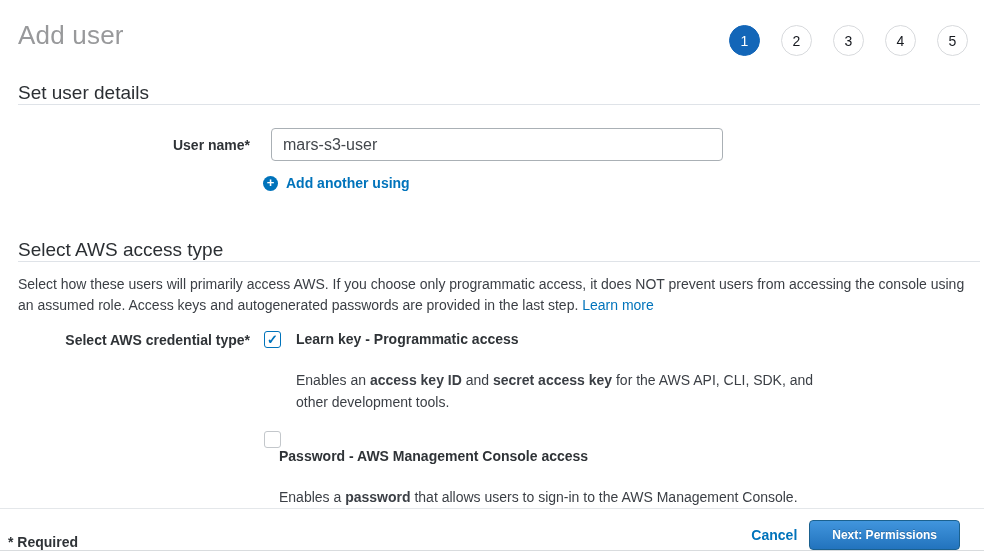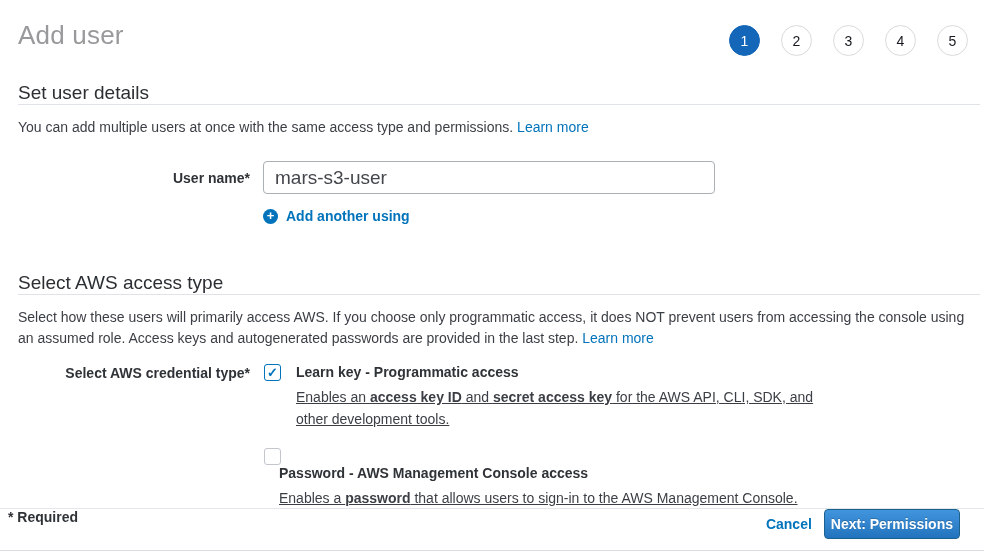--- a/index.html
+++ b/index.html
@@ -16,54 +16,54 @@
   .step.active { background:#1366b8; border-color:#1366b8; color:#fff; }
 
   
   .content { padding:0 4px 0 18px; }
   .section-heading { margin-top:26px; font-size:19px; font-weight:400; color:#2b2f33;
                      border-bottom:1px solid #dfe3e8; }
   .intro { margin-top:12px; font-size:14px; line-height:21px; color:#3b3f45; max-width:952px; }
   a.link { color:#0073bb; text-decoration:none; cursor:pointer; }
 
   
-  .form-row { display:flex; margin-top:23px; }
+  .form-row { display:flex; margin-top:23px;gap:8px; }
   .label-col { width:232px; text-align:right; font-size:14px; font-weight:700; color:#2f3337; padding-top:9px; flex:none; }
   .field-col { margin-left:13px; }
   .text-input { width:452px; height:33px; border:1px solid #aab0b5; border-radius:4px;
-                padding:0 11px; font-size:19px; color:#43474c; font-family:"Liberation Sans", sans-serif; outline:none; background:#fff; }
+                padding:0 11px; font-size:16px; color:#43474c; font-family:"Liberation Sans", sans-serif; outline:none; background:#fff; }
   .add-another { display:flex; align-items:center; gap:8px; margin:14px 0 0 245px; cursor:pointer; }
   .plus-icon { width:15px; height:15px; border-radius:50%; background:#0073bb; color:#fff; font-size:13px; font-weight:700;
                display:flex; align-items:center; justify-content:center; line-height:1; padding-bottom:1px; }
   .add-another-label { color:#0073bb; font-size:14px; font-weight:700; }
 
   
   .cred-row { display:flex; margin-top:15px; }
   .cred-row .label-col { padding-top:1px; }
   .options-col { margin-left:14px; }
   .option { display:flex; margin-top:0; }
   .option + .option { margin-top:18px;flex-direction:column; }
   .checkbox { width:17px; height:17px; border:1px solid #c3c7cb; border-radius:3px; background:#fff; flex:none;
               margin-top:0px; display:flex; align-items:center; justify-content:center; cursor:pointer; }
   .checkbox.checked { border-color:#0073bb; }
   .check-glyph { color:#0073bb; font-size:13px; font-weight:700; line-height:1; display:none; }
   .checkbox.checked .check-glyph { display:block; }
   .option-body { margin-left:15px; max-width:540px; }
   .option-title { font-size:14px; font-weight:700; color:#2f3337; line-height:17px; }
-  .option-desc { font-size:14px; color:#3b3f45; line-height:22px; margin-top:5px;text-decoration:underline; }
+  .option-desc { font-size:14px; color:#3b3f45; line-height:22px; margin-top:21px; }
   .b { font-weight:700; }
 
   
   .footer { position:absolute; left:0; right:0; bottom:5px; height:43px; background:#fff;
             border-top:1px solid #e4e7ea; border-bottom:1px solid #d9dcde;
-            display:flex; align-items:flex-start; justify-content:space-between; padding:0 24px 0 8px; }
+            display:flex; align-items:flex-end; justify-content:space-between; padding:0 24px 0 8px; }
   .required-note { font-size:14px; font-weight:700; color:#2f3337; }
   .footer-actions { display:flex; align-items:center; gap:12px; }
   .cancel-link { color:#0073bb; font-size:14px; font-weight:700; cursor:pointer; }
-  .next-btn { height:30px; padding:0 6px; font-family:"Liberation Sans", sans-serif; font-size:14px; font-weight:700; color:#fff;
+  .next-btn { height:30px; padding:0 22px; font-family:"Liberation Sans", sans-serif; font-size:12px; font-weight:700; color:#fff;
               background:linear-gradient(to bottom, #4195dd 0%, #2273bd 100%);
               border:1px solid #1b618f; border-radius:4px; cursor:pointer;
               text-shadow:0 -1px 0 rgba(0,0,0,0.2); }
 </style>
 </head>
 <body>
 
 <div class="page">
 
   <div class="header">
@@ -73,21 +73,20 @@
       <div class="step">2</div>
       <div class="step">3</div>
       <div class="step">4</div>
       <div class="step">5</div>
     </div>
   </div>
 
   <div class="content">
 
     <h2 class="section-heading">Set user details</h2>
-    <p class="intro"><span>You can add multiple users at once with the same access type and permissions.</span> <a class="link">Learn more</a></p>
 
     <div class="form-row">
       <div class="label-col">User name*</div>
       <div class="field-col">
         <input class="text-input" type="text" value="mars-s3-user" style="">
       </div>
     </div>
 
     <div class="add-another">
       <span class="plus-icon">+</span>

